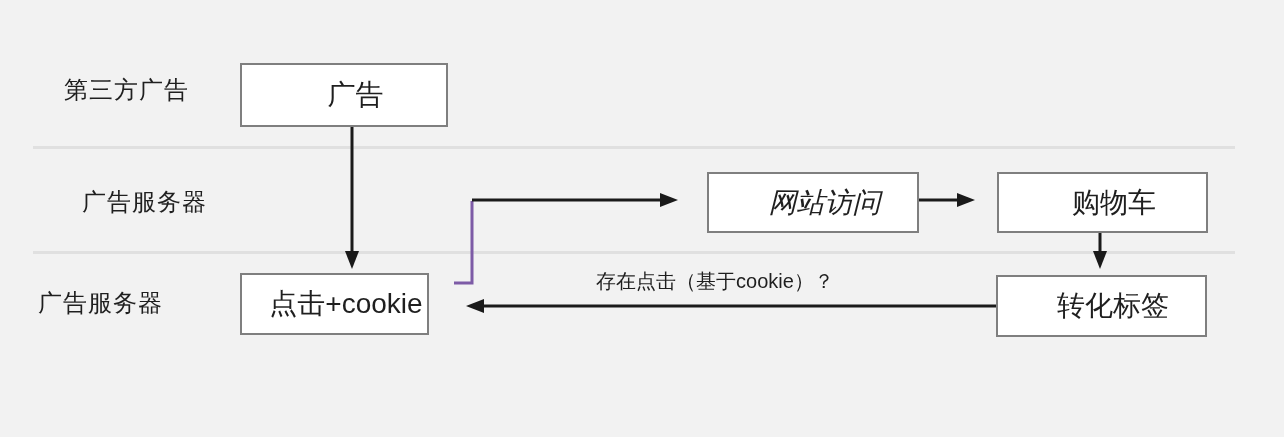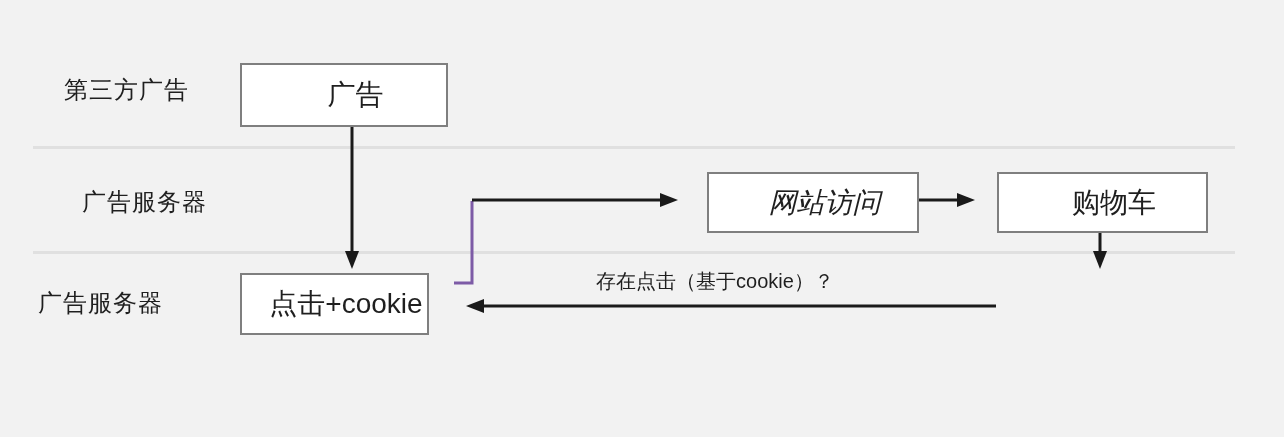--- a/index.html
+++ b/index.html
@@ -122,16 +122,17 @@
     <g>
       <line class="edge-line" x1="996" y1="306" x2="483" y2="306"></line>
       <polygon class="edge-head" points="466,306 484,299 484,313"></polygon>
     </g>
   </svg>
 
   <div class="node node-ad">广告</div>
   <div class="node node-visit">网站访问</div>
   <div class="node node-cart">购物车</div>
   <div class="node node-click-cookie">点击+cookie</div>
+  <div class="node node-conversion">转化标签</div>
 
   <div class="edge-label">存在点击（基于cookie）？</div>
 
 </div>
 
 </body></html>

